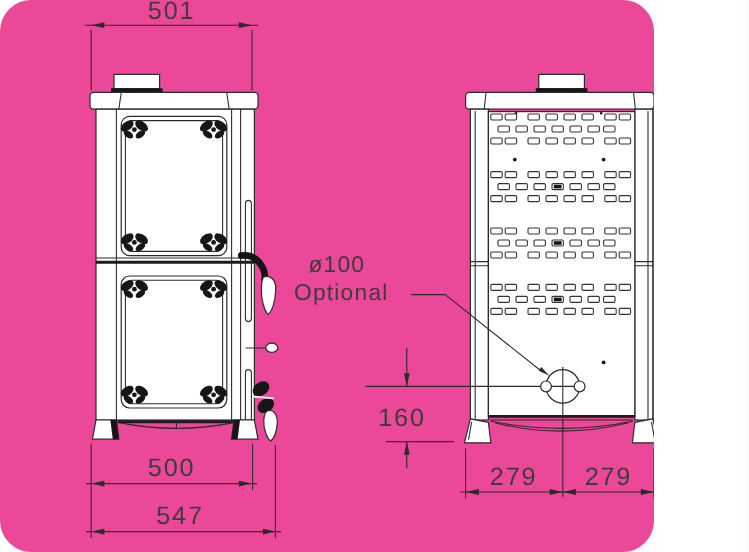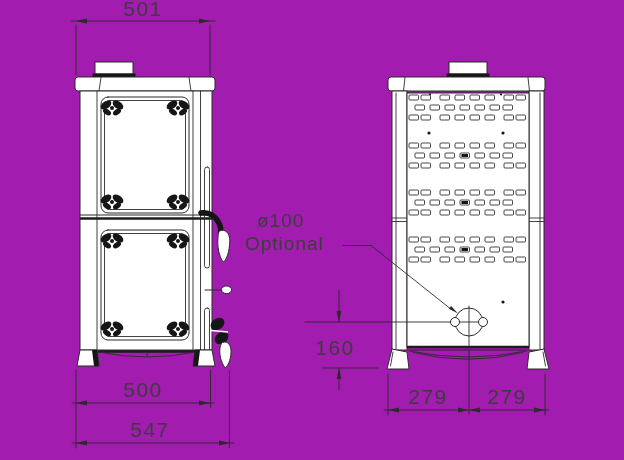--- a/index.html
+++ b/index.html
@@ -1,17 +1,17 @@
 <!DOCTYPE html>
 <html><head>
 <meta charset="utf-8">
 <style>
   html,body{margin:0;padding:0;background:#ffffff;}
-  .page{position:relative;width:624px;height:460px;background:#a21caf;overflow:hidden;
-        font-family:"Liberation Sans", sans-serif;}
+  .page{position:relative;width:545px;height:460px;background:#ec4899;overflow:hidden;
+        font-family:"Liberation Sans", sans-serif;border-radius:26px;}
   svg{display:block;}
   .ln{stroke:#2b2b2b;stroke-width:1;fill:none;stroke-linecap:round;}
   .thin{stroke-width:.9;}
   .thk{stroke:#1c1c1c;stroke-width:2.4;}
   .dk{fill:#161616;stroke:none;}
   .wht{fill:#ffffff;stroke:#2b2b2b;stroke-width:1;}
   .slot{fill:#ffffff;stroke:#333333;stroke-width:.9;}
   .arr{fill:#2b2b2b;stroke:none;}
   text.dim{font-family:"Liberation Sans",sans-serif;font-size:21px;fill:#3d3d3d;letter-spacing:1.5px;}
   text.note{font-family:"Liberation Sans",sans-serif;font-size:19px;fill:#3d3d3d;letter-spacing:1px;}

